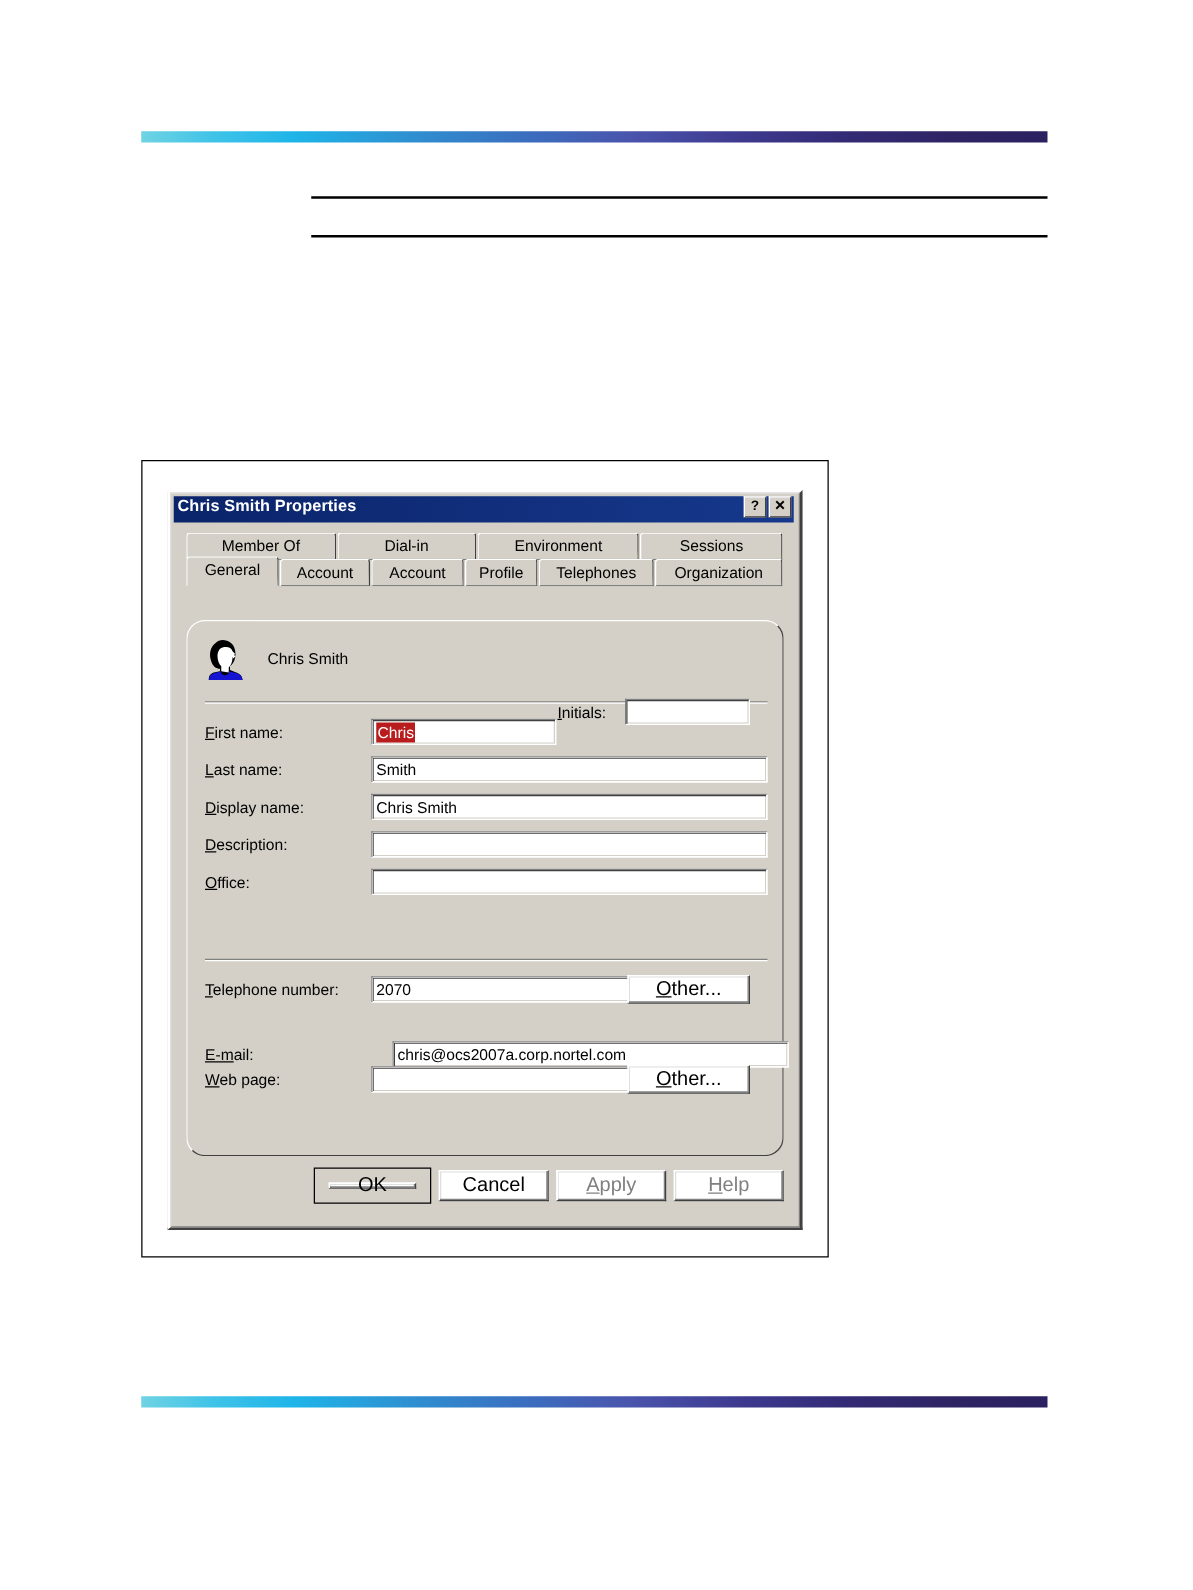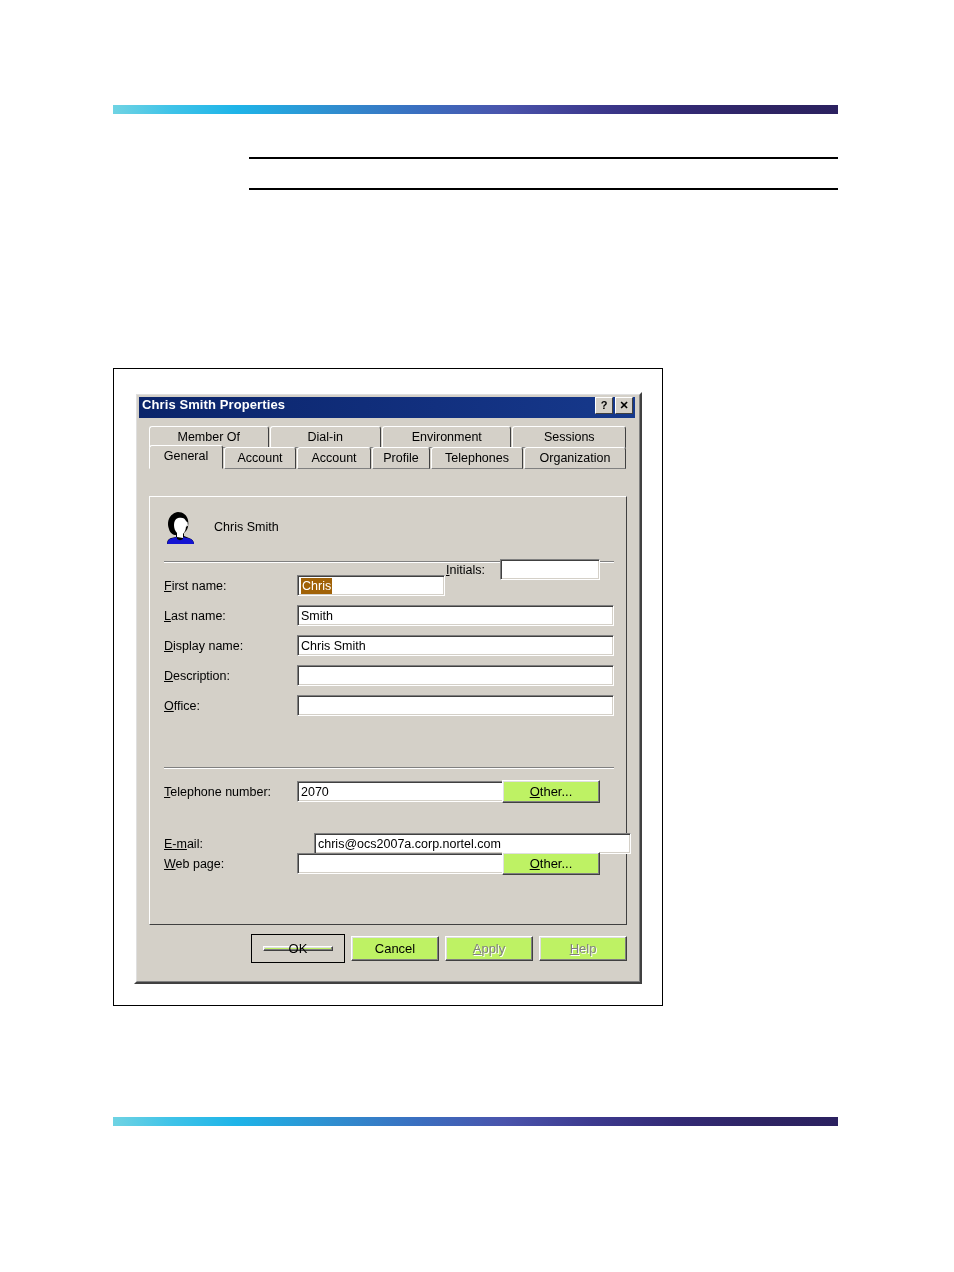--- a/index.html
+++ b/index.html
@@ -166,20 +166,21 @@
     left: 13px;
     top: 102px;
     width: 478px;
     height: 429px;
     background: #d4d0c8;
     border-top: 1px solid #ffffff;
     border-left: 1px solid #ffffff;
     border-right: 1px solid #404040;
     border-bottom: 1px solid #404040;
     box-sizing: border-box;
+    border-radius: 15px;
   }
 
   .panel-head {
     position: absolute;
     left: 14px;
     top: 12px;
     display: flex;
     align-items: center;
     gap: 16px;
   }
@@ -231,33 +232,33 @@
     font-size: 12.5px;
     color: #000000;
     display: flex;
     align-items: center;
     padding: 0 3px;
     box-sizing: border-box;
     overflow: hidden;
     white-space: nowrap;
   }
   .sel-text {
-    background: #a16207;
+    background: #b91c1c;
     color: #ffffff;
     padding: 1px 1px;
   }
 
   .btn {
-    background: #bef264;
+    background: #ffffff;
     border-top: 1px solid #ffffff;
     border-left: 1px solid #ffffff;
     border-right: 1px solid #404040;
     border-bottom: 1px solid #404040;
     box-shadow: inset -1px -1px 0 #808080, inset 1px 1px 0 #dfdfdf;
-    font-size: 13px;
+    font-size: 16px;
     color: #000000;
     display: flex;
     align-items: center;
     justify-content: center;
     box-sizing: border-box;
     font-family: "Liberation Sans", sans-serif;
     white-space: nowrap;
   }
   .btn.disabled { color: #808080; text-shadow: 1px 1px 0 #ffffff; }
   .btn u { text-decoration: underline; }

